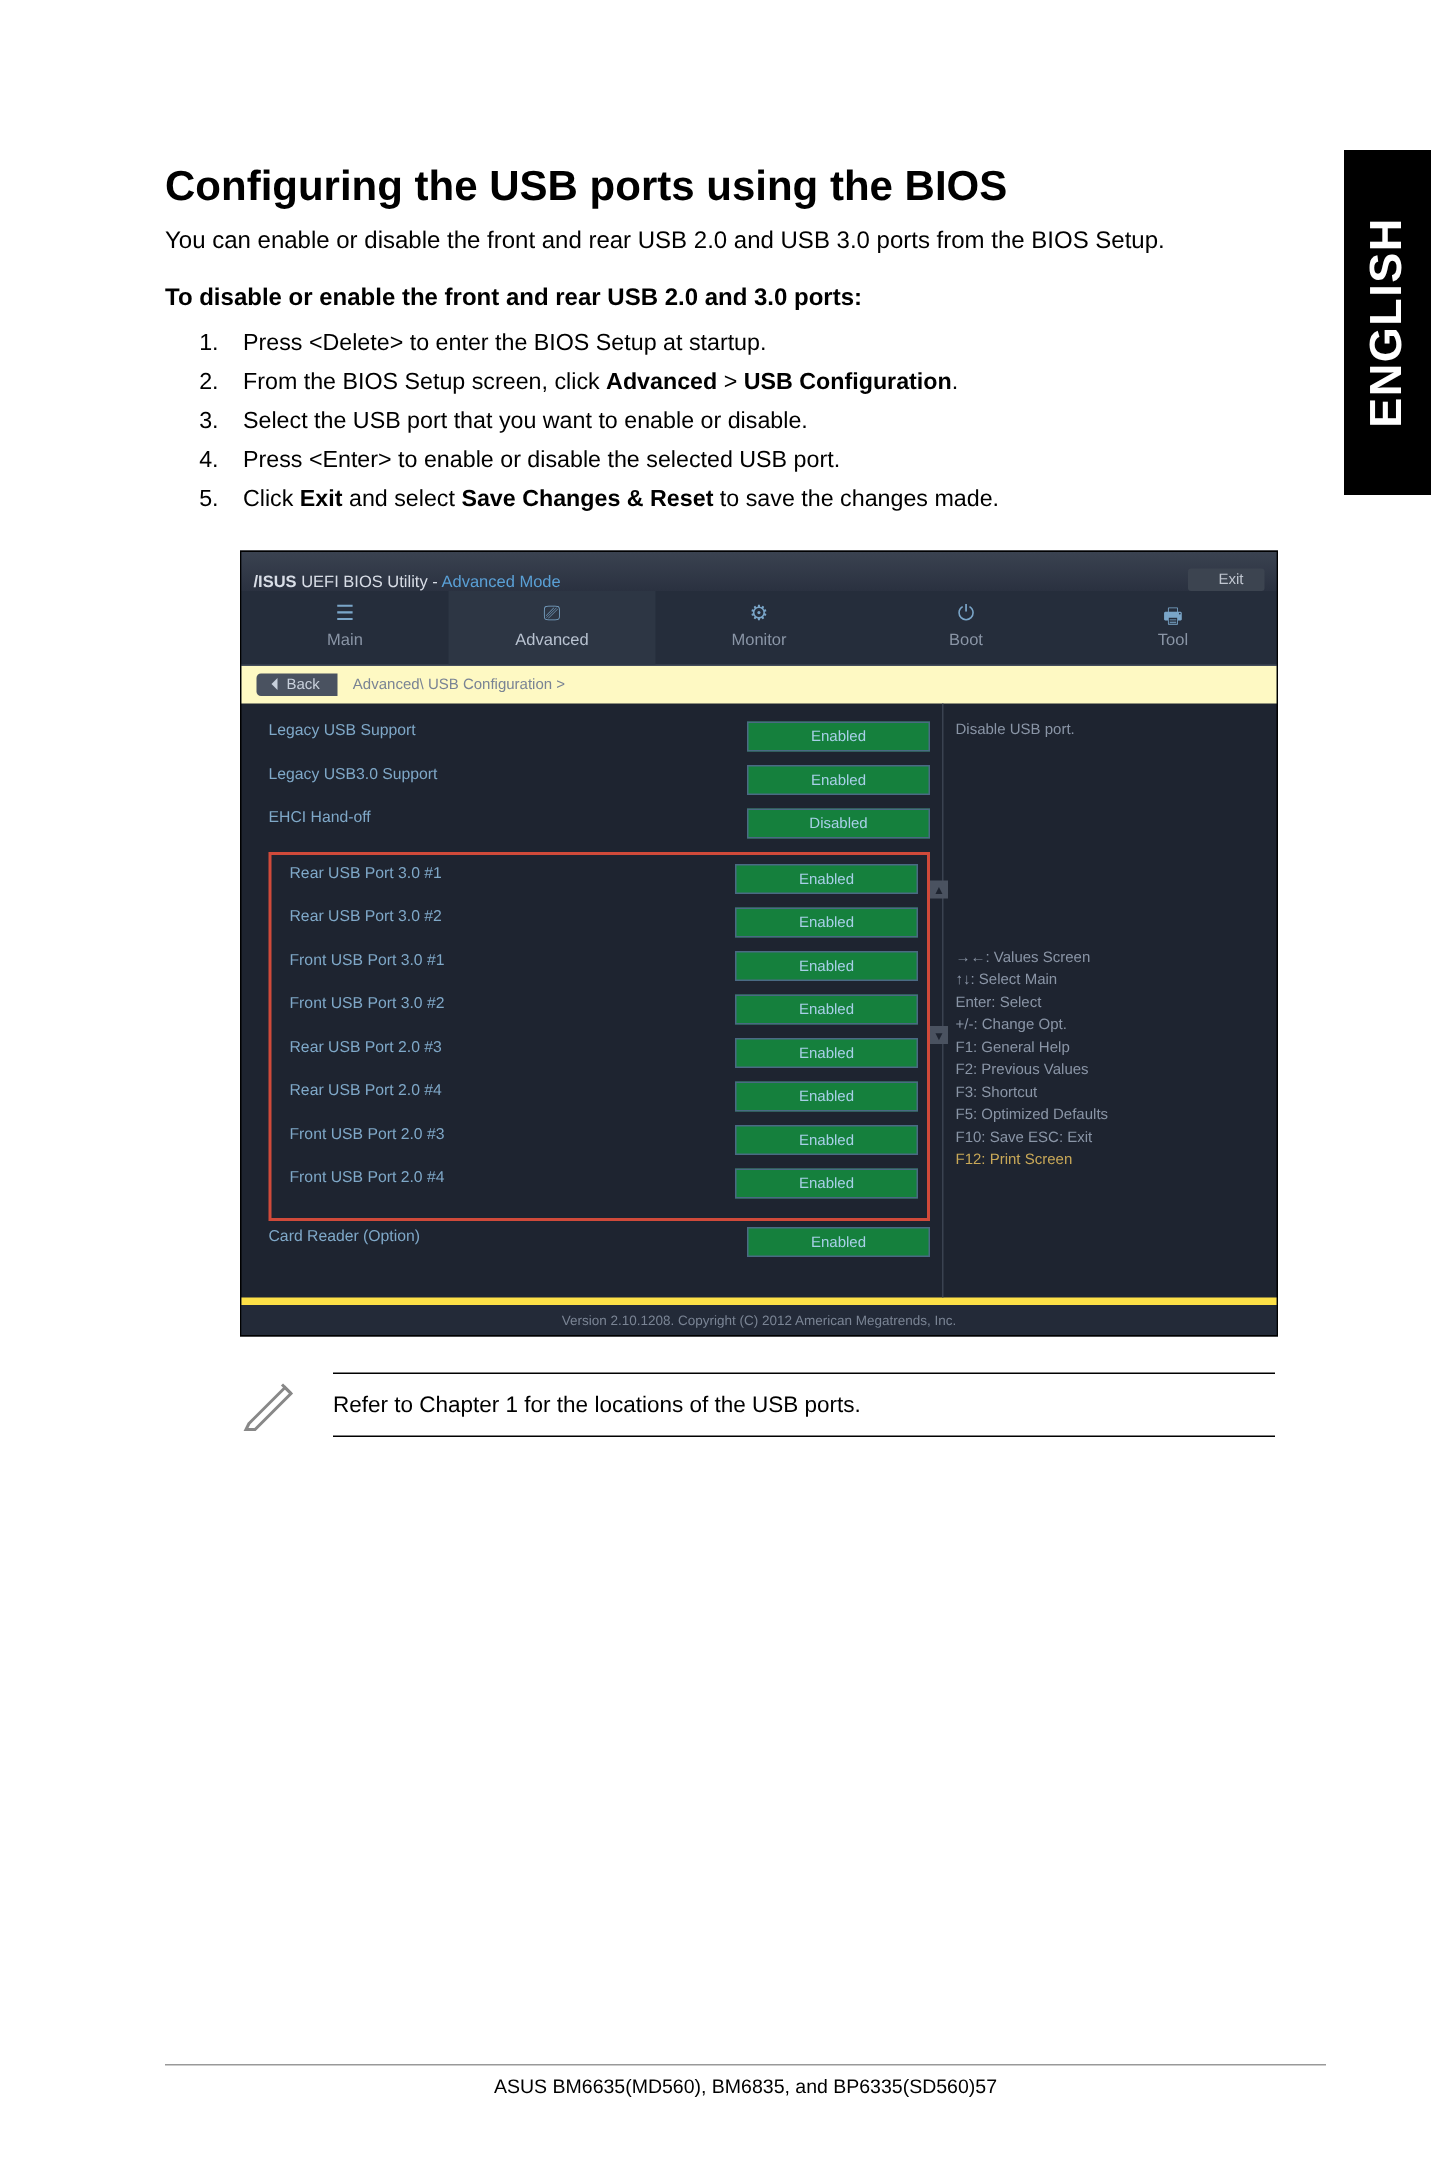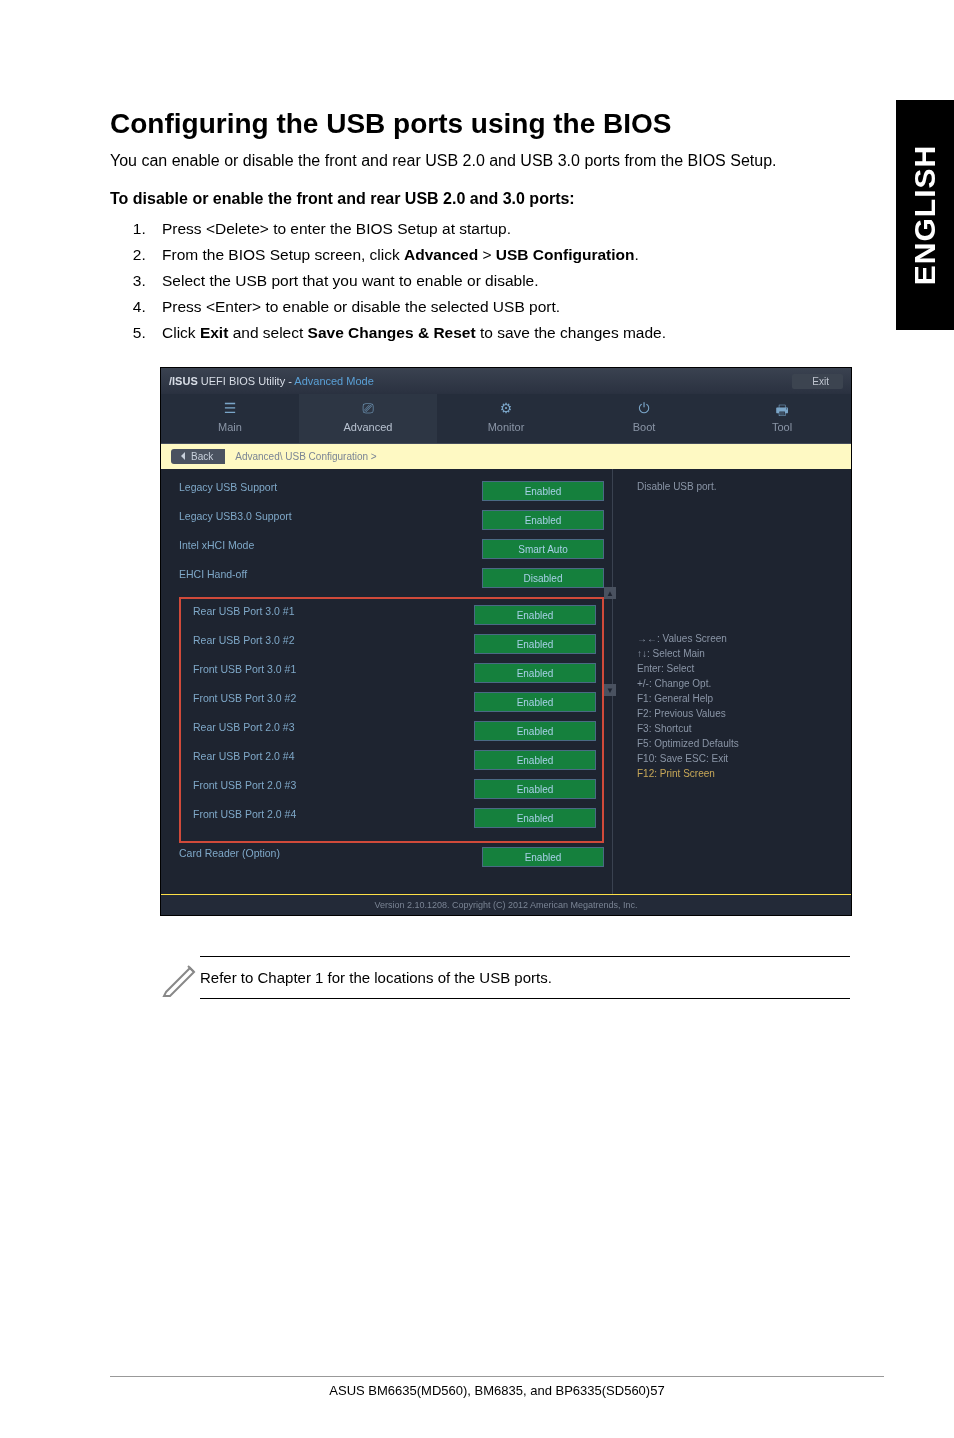--- a/index.html
+++ b/index.html
@@ -5,49 +5,49 @@
 body{margin:0;background:#fff;font-family:Arial,Helvetica,sans-serif;color:#000}
 .page{width:954px;height:1438px;position:relative;box-sizing:border-box;padding:80px 70px 40px 110px}
 .side-tab{position:absolute;right:0;top:100px;background:#000;color:#fff;width:58px;height:230px;display:flex;align-items:center;justify-content:center}
 .side-tab span{transform:rotate(-90deg);font-weight:bold;font-size:30px;letter-spacing:1px}
 h1{font-size:28px;font-weight:bold;margin:28px 0 10px 0}
 .intro{font-size:16px;line-height:1.4;margin-bottom:18px}
 .sub{font-weight:bold;font-size:16px;margin-bottom:12px}
 ol{padding-left:40px;margin:0 0 25px 0}
 ol li{font-size:15.5px;margin-bottom:8px;padding-left:12px}
 .bios{width:690px;margin-left:50px;background:#1e2430;border:1px solid #000}
-.bios-top{height:26px;background:linear-gradient(#3a4250,#2a3140);display:flex;align-items:center;padding:0 8px;justify-content:space-between}
+.bios-top{height:26px;background:linear-gradient(#3a4250,#2a3140);display:flex;align-items:flex-end;padding:0 8px;justify-content:space-between}
 .bios-title{color:#d8dde6;font-size:11px}
 .bios-title .blue{color:#5aa0d6}
 .exit-btn{background:#3c4450;color:#c0c6d0;font-size:10px;padding:2px 14px 2px 20px;border-radius:2px;position:relative}
 .tabs{display:flex;background:#252d3b;border-bottom:1px solid #454d5b}
 .tab{flex:1;text-align:center;padding:6px 0 10px 0;color:#8a95a6;font-size:11px}
 .tab.active{background:#2d3644;color:#b8c2d0}
 .tab .icon{display:block;height:18px;margin-bottom:3px;color:#7aa5c8;font-size:14px}
 .crumb{background:#fef9c3;padding:5px 10px;display:flex;align-items:center;gap:10px}
 .back-btn{background:#4a5260;color:#c8d0dc;font-size:10px;padding:2px 12px 2px 20px;border-radius:3px 0 0 3px;position:relative}
 .back-btn:before{content:"";position:absolute;left:6px;top:3px;border:4px solid transparent;border-right-color:#c8d0dc}
 .crumb-text{color:#7a8494;font-size:10px}
 .bios-body{display:flex}
 .bios-left{flex:1;padding:12px 8px 18px 18px}
-.bios-right{width:200px;padding:12px 14px 18px 24px;border-left:1px solid #3a4250}
+.bios-right{width:200px;padding:12px 14px 18px 8px;border-left:1px solid #3a4250}
 .row{display:flex;align-items:flex-start;margin-bottom:9px}
 .row-label{flex:1;color:#7fa8c8;font-size:10.5px}
 .row-val{width:120px;height:18px;background:#15803d;color:#a8d0e8;font-size:10px;display:flex;align-items:center;justify-content:center;border:1px solid #4a6a84}
 .red-box{border:2px solid #d04a3a;padding:6px 6px 4px 6px;margin-top:6px}
 .red-box .row-label{padding-left:6px}
 .help-top{color:#8a95a6;font-size:10px;min-height:150px}
 .help-keys{color:#8a95a6;font-size:10px;line-height:1.5}
 .help-keys .yellow{color:#c8a858}
 .bios-left-wrap{position:relative}
 .arrow-up,.arrow-down{position:absolute;right:-4px;width:12px;height:12px;background:#4a5260;color:#1e2430;font-size:8px;display:flex;align-items:center;justify-content:center}
 .arrow-up{top:118px}
 .arrow-down{top:215px}
-.bios-footer{background:#232a38;color:#7a8494;font-size:9px;text-align:center;padding:5px 0;border-top:1px solid #fde047}
-.note-box{display:flex;align-items:center;margin:40px 0 0 50px;width:690px}
+.bios-footer{background:#232a38;color:#7a8494;font-size:9px;text-align:center;padding:5px 0;border-top:5px solid #fde047}
+.note-box{display:flex;gap:22px;margin:24px 0 0 50px;width:690px}
 .note-icon{width:40px;height:40px;color:#888}
 .note-line{flex:1;border-top:1px solid #000;border-bottom:1px solid #000;padding:12px 0;font-size:15px}
 .footer{position:absolute;bottom:40px;left:110px;right:70px;display:flex;justify-content:center;font-size:13px;color:#000;border-top:1px solid #999;padding-top:6px}
 b{font-weight:bold}
 </style>
 </head>
 <body>
 
 <div class="page">
   <div class="side-tab">
@@ -91,24 +91,20 @@
     <div class="bios-body">
       <div class="bios-left bios-left-wrap">
         <div id="rows-top">
             <div class="row">
               <div class="row-label">Legacy USB Support</div>
               <div class="row-val">Enabled</div>
             </div>
             <div class="row">
               <div class="row-label">Legacy USB3.0 Support</div>
               <div class="row-val">Enabled</div>
-            </div>
-            <div class="row">
-              <div class="row-label">Intel xHCI Mode</div>
-              <div class="row-val">Smart Auto</div>
             </div>
             <div class="row">
               <div class="row-label">EHCI Hand-off</div>
               <div class="row-val">Disabled</div>
             </div>
           </div>
         <div class="red-box">
           <div id="rows-box">
               <div class="row">
                 <div class="row-label">Rear  USB Port 3.0 #1</div>

